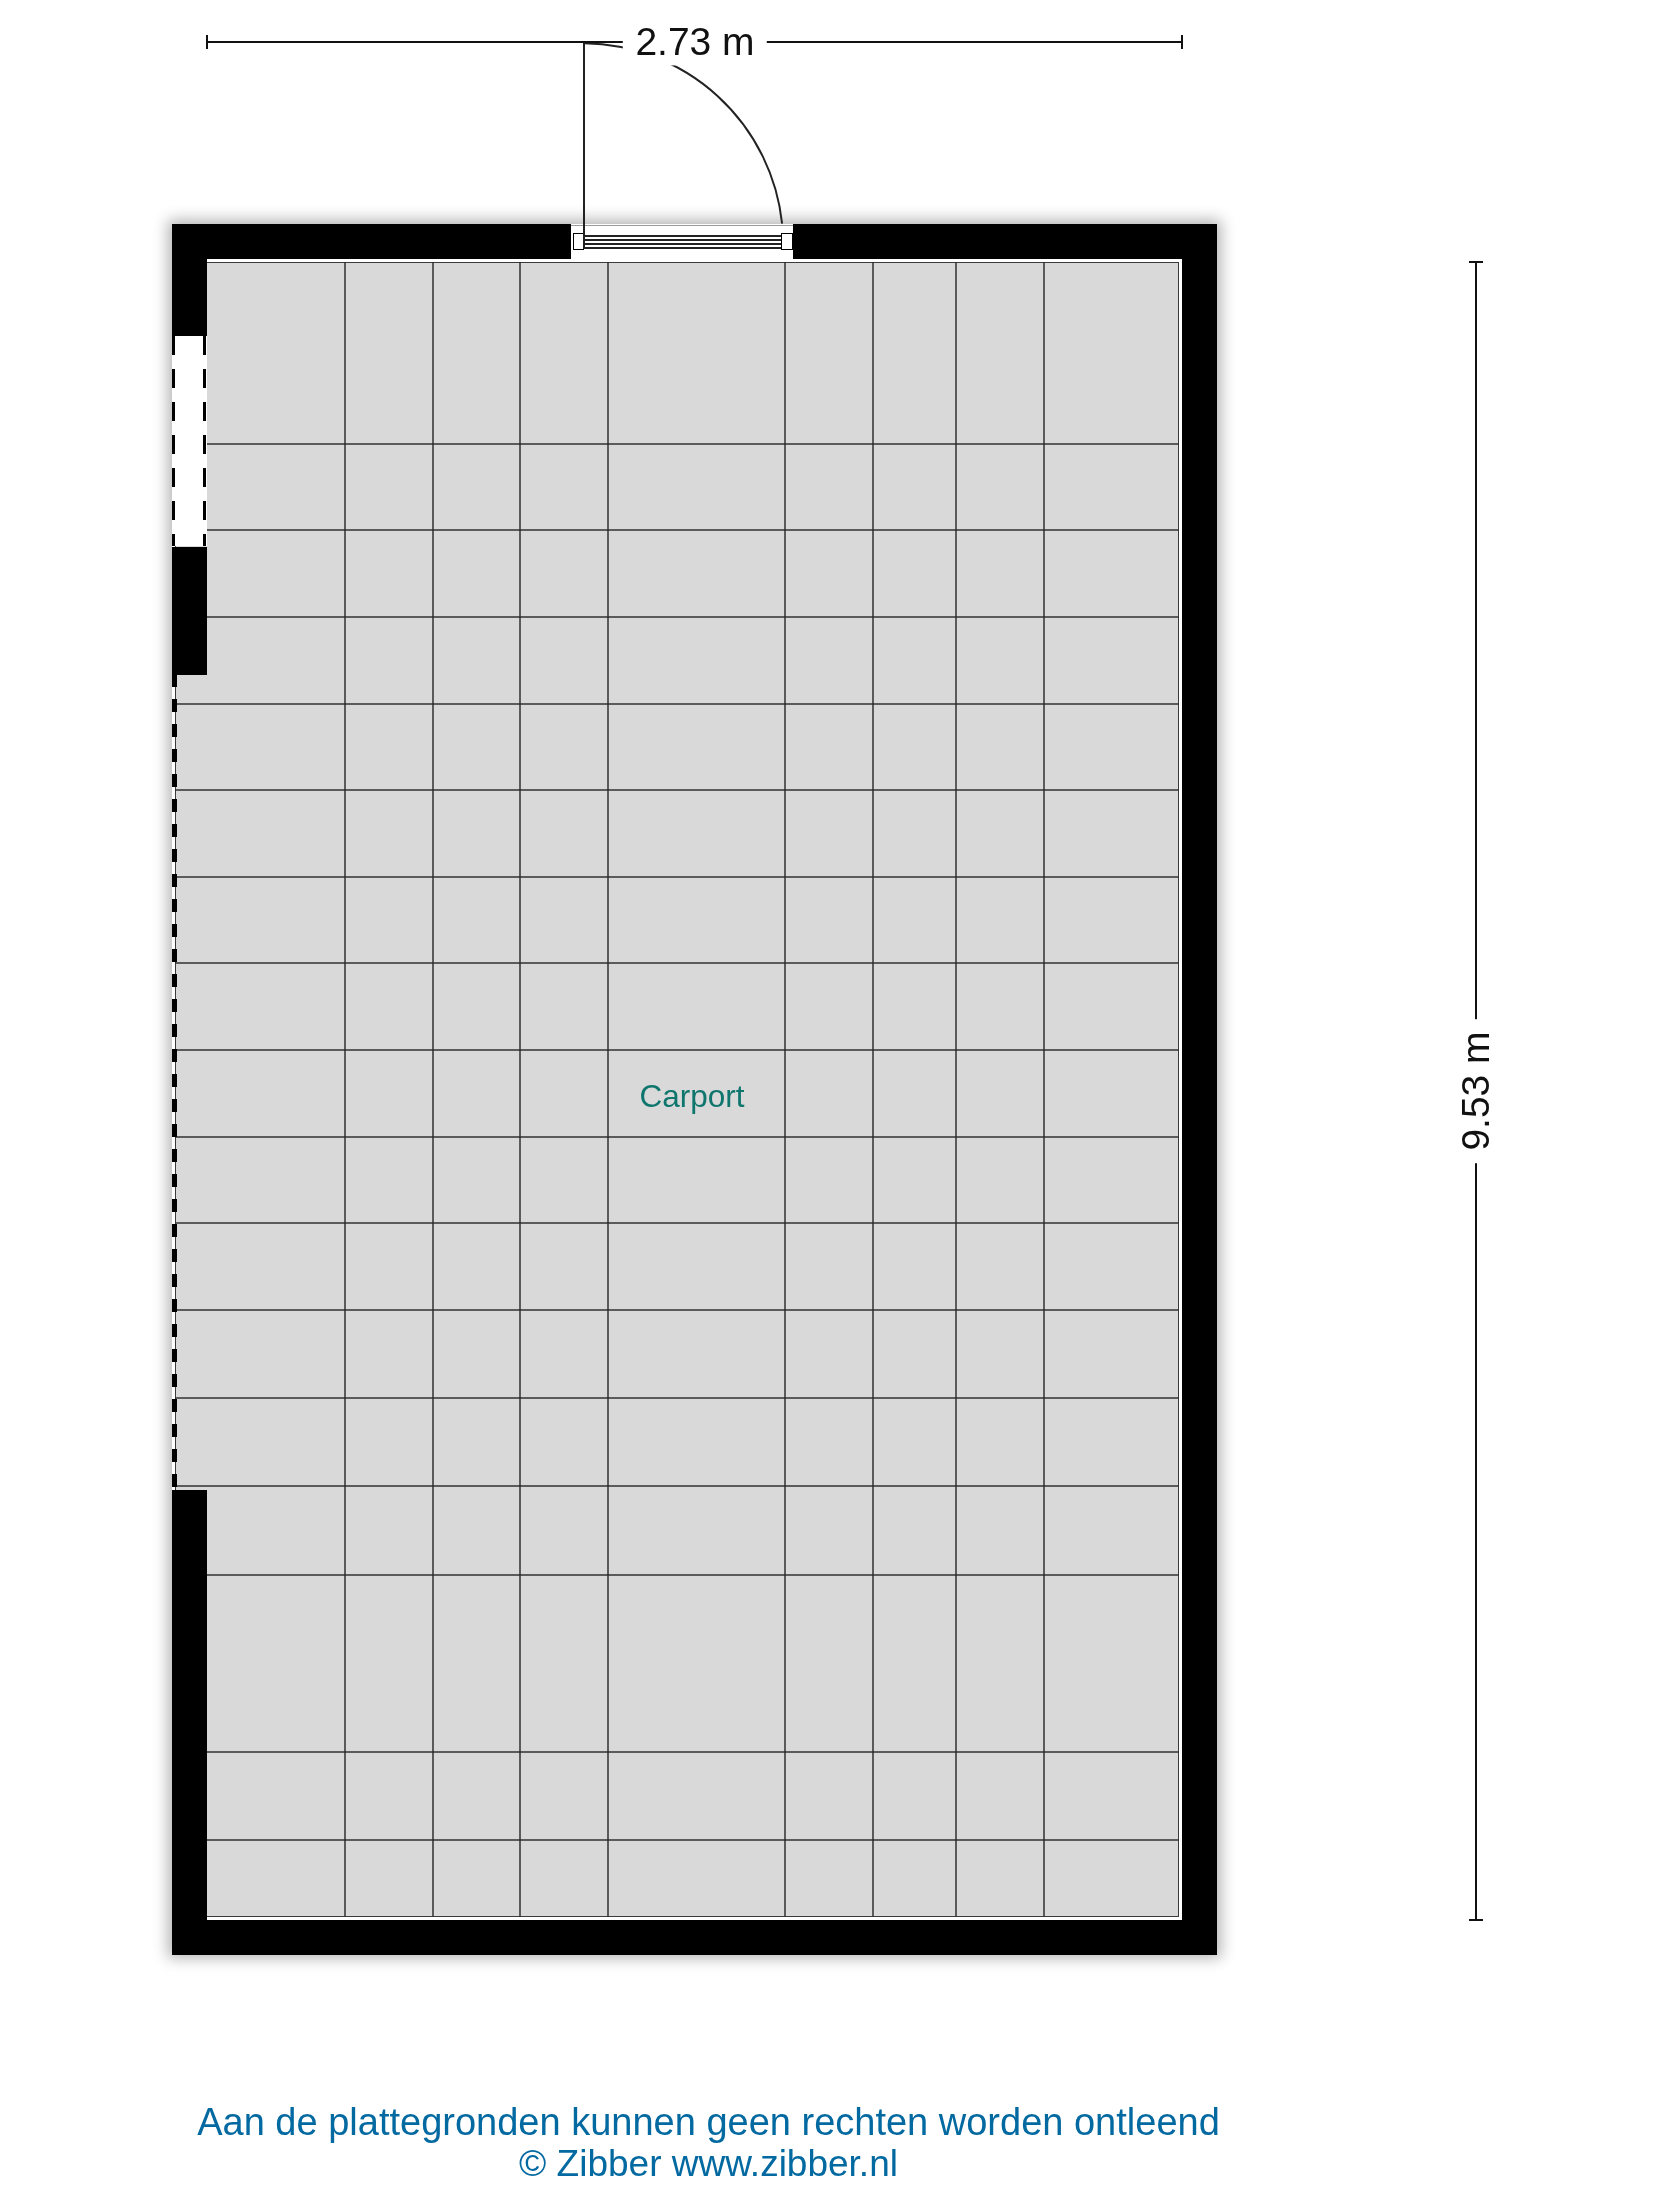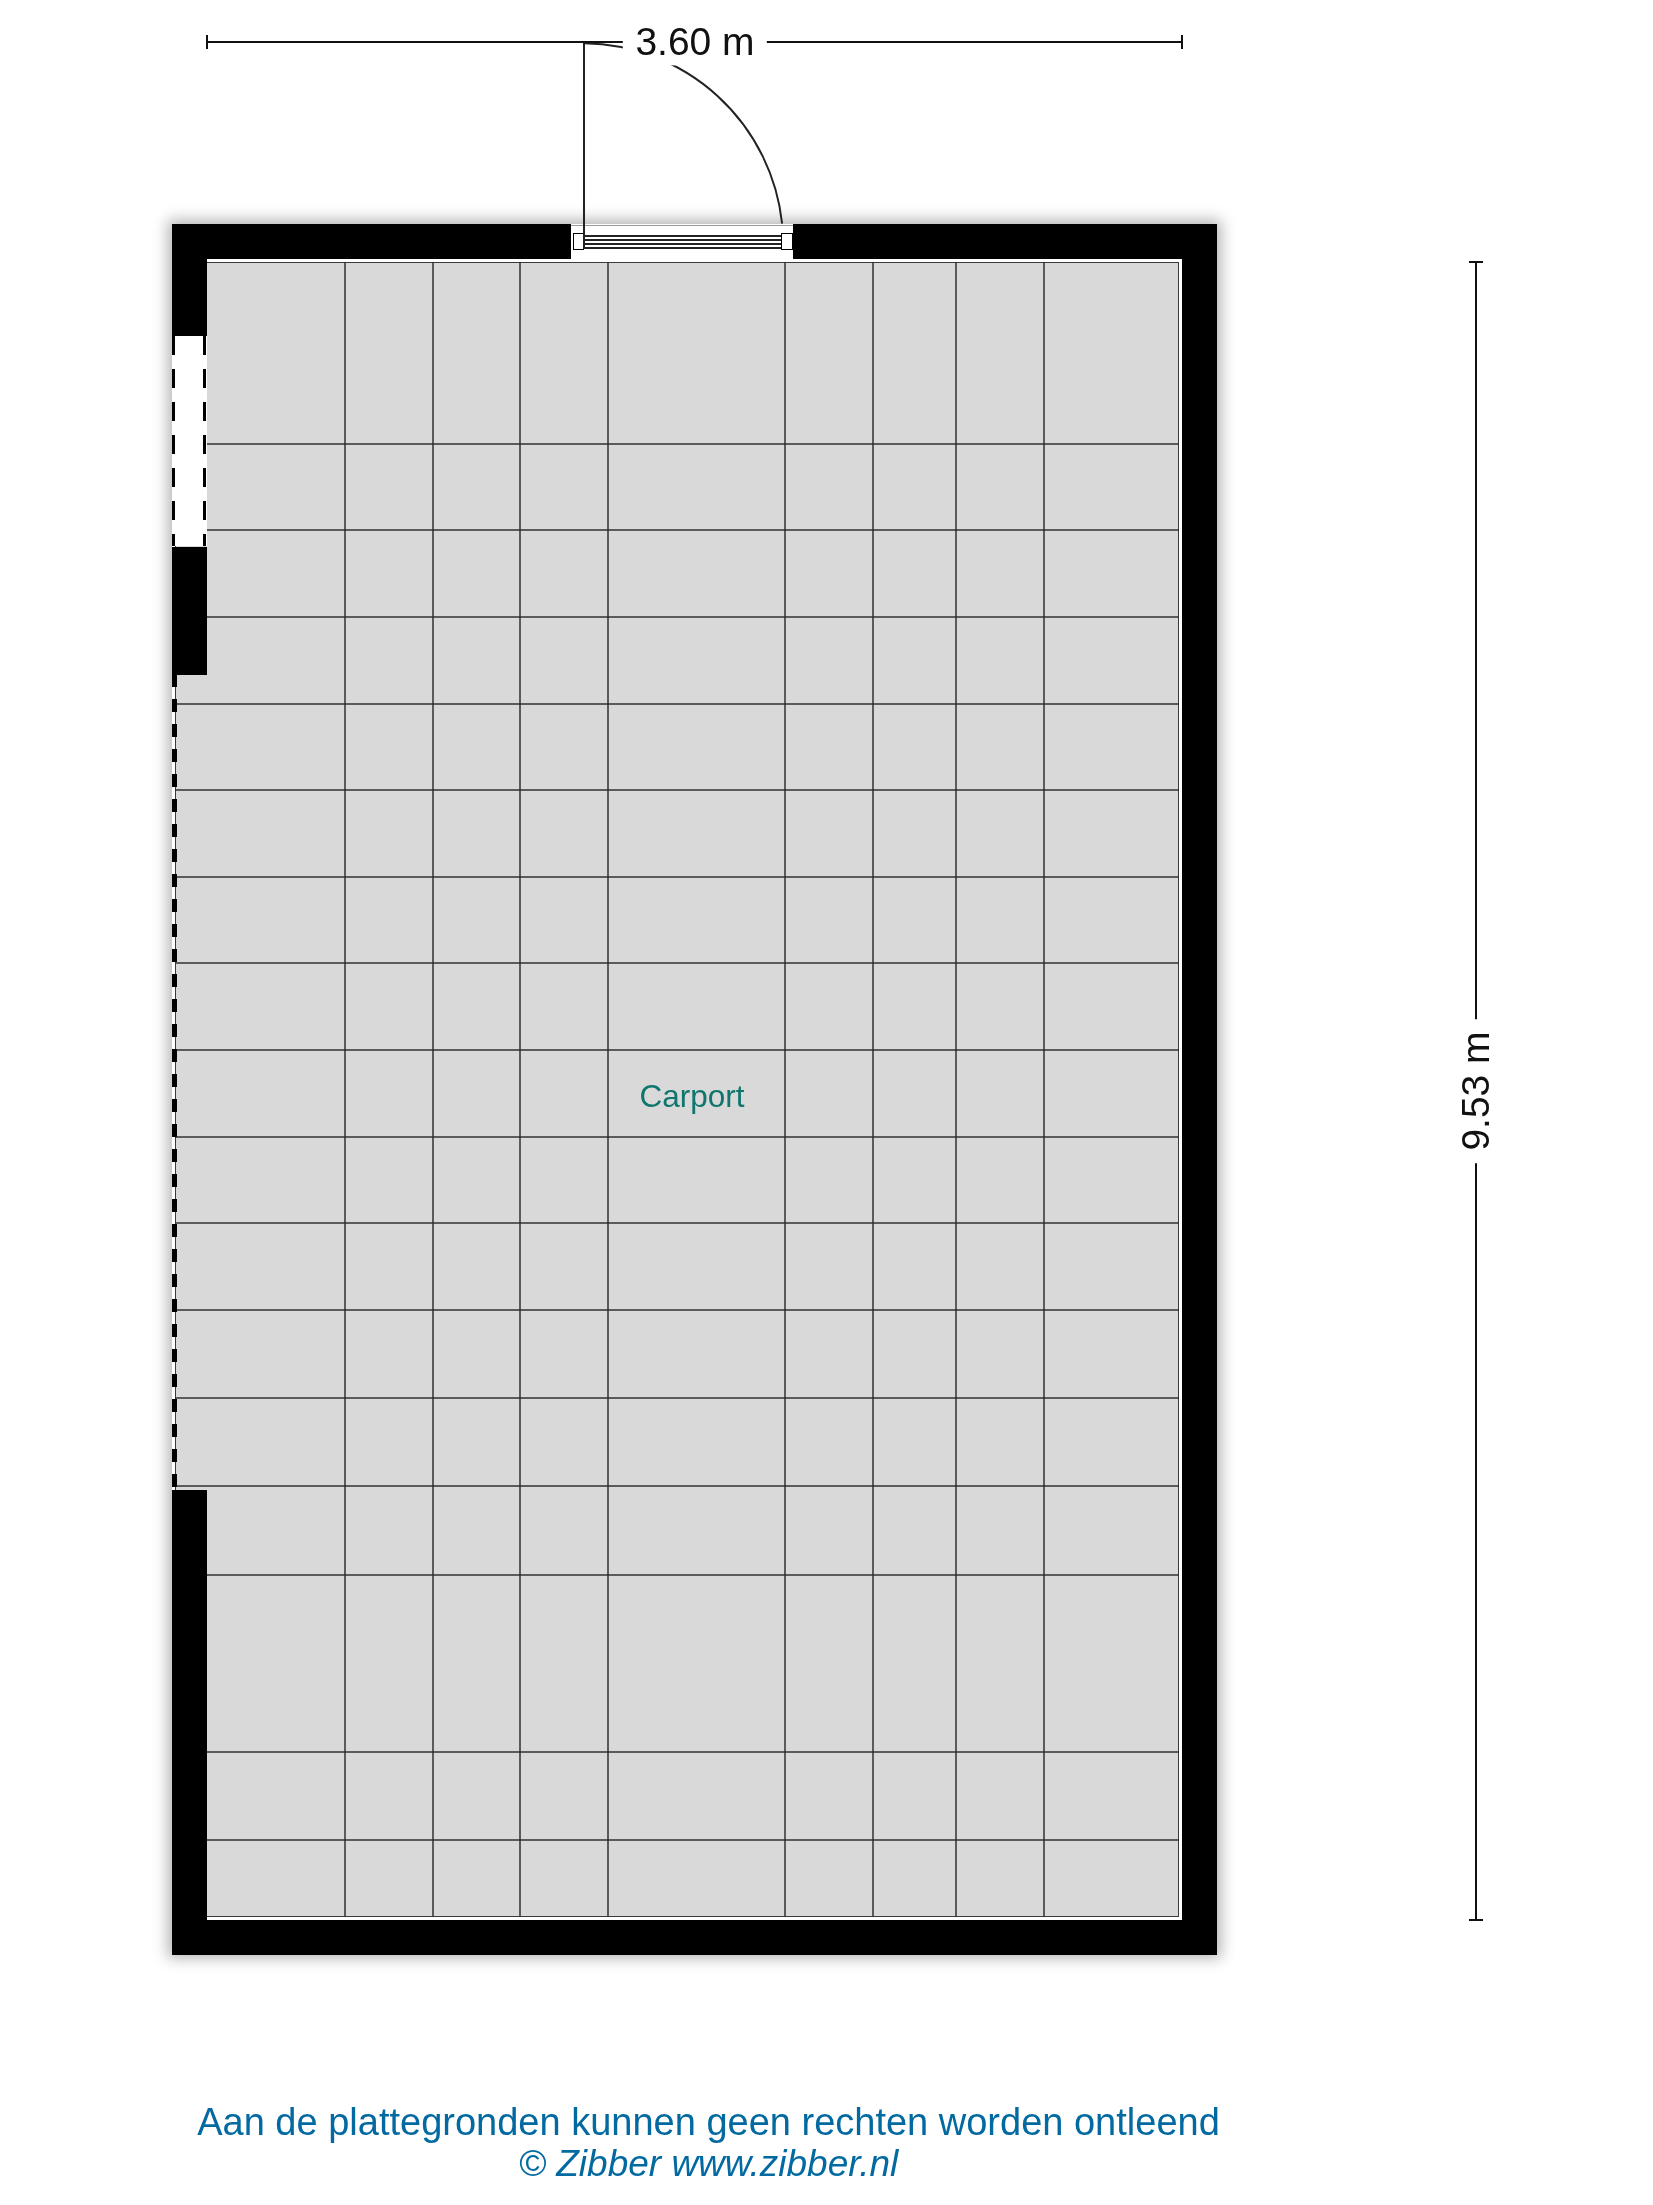--- a/index.html
+++ b/index.html
@@ -79,21 +79,21 @@
   }
   #footer {
     position: absolute;
     left: 184px; top: 2101px;
     width: 1049px;
     text-align: center;
     color: #0369a1;
     z-index: 20;
   }
   #footer .f-line1 { font-size: 38px; line-height: 42px; }
-  #footer .f-line2 { font-size: 37px; line-height: 42px; font-style: italic; }
+  #footer .f-line2 { font-size: 37px; line-height: 42px; }
 </style>
 </head>
 <body>
 
 <div id="canvas">
   <div id="plan">
       <div class="abs plan-shadow" style="left: 172px; top: 224px; width: 1045px; height: 1730px;"></div>
       <div class="abs floor" style="left: 175px; top: 262px; width: 1004px; height: 1655px; z-index: 2;"></div>
       <div class="abs grid-v" style="left: 344px; top: 262px; height: 1655px; z-index: 3;"></div>
       <div class="abs grid-v" style="left: 432px; top: 262px; height: 1655px; z-index: 3;"></div>
@@ -143,21 +143,21 @@
         <path d="M 742 55 A 256 256 0 0 1 993 284" fill="none" stroke="#222222" stroke-width="2.5"></path>
       </svg>
       <div class="abs dim-line-h" style="left: 207px; top: 41px; width: 975px; z-index: 10;"></div>
       <div class="abs dim-tick-v" style="left: 206px; top: 35px; height: 14px; z-index: 10;"></div>
       <div class="abs dim-tick-v" style="left: 1181px; top: 35px; height: 14px; z-index: 10;"></div>
       <div class="abs dim-line-v" style="left: 1475px; top: 261px; height: 1658px; z-index: 10;"></div>
       <div class="abs dim-tick-h" style="left: 1469px; top: 261px; width: 14px; z-index: 10;"></div>
       <div class="abs dim-tick-h" style="left: 1469px; top: 1919px; width: 14px; z-index: 10;"></div>
     </div>
 
-  <div class="dim-label" id="dim-top-label">3.60 m</div>
+  <div class="dim-label" id="dim-top-label">2.73 m</div>
 
   <div class="dim-label" id="dim-right-label">9.53 m</div>
 
   <div id="carport-label">Carport</div>
 
   <div id="footer">
     <div class="f-line1">Aan de plattegronden kunnen geen rechten worden ontleend</div>
     <div class="f-line2">© Zibber www.zibber.nl</div>
   </div>
 </div>

